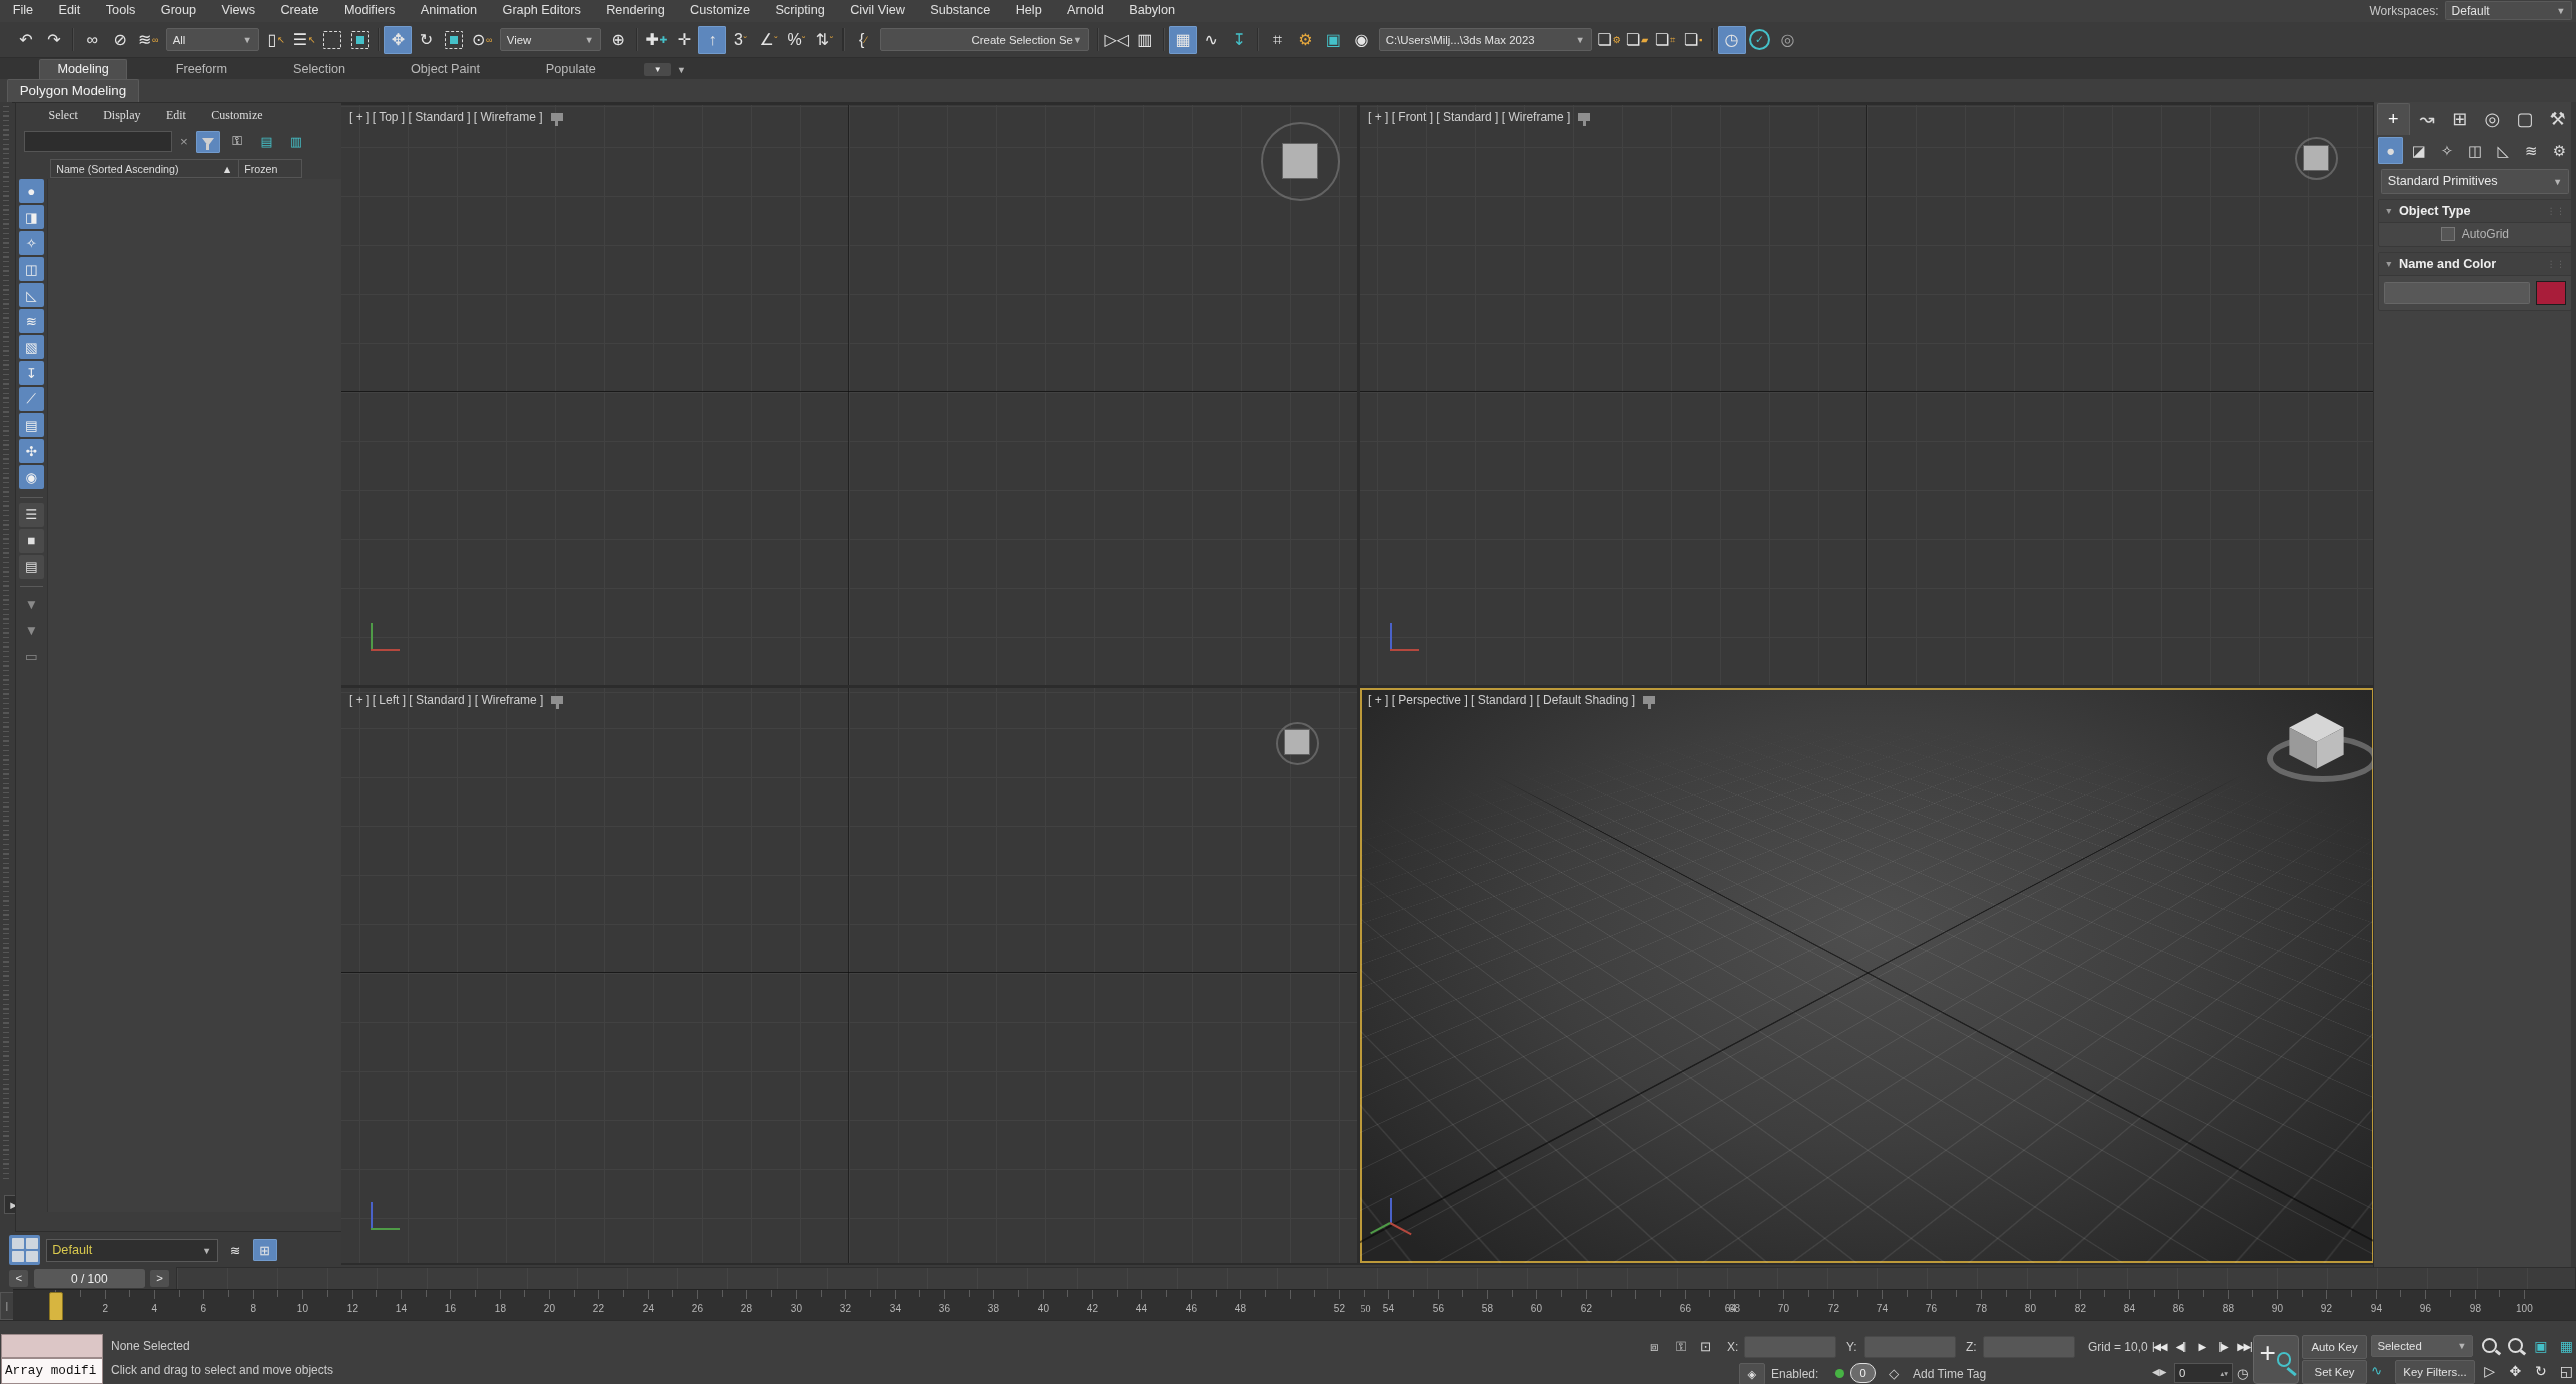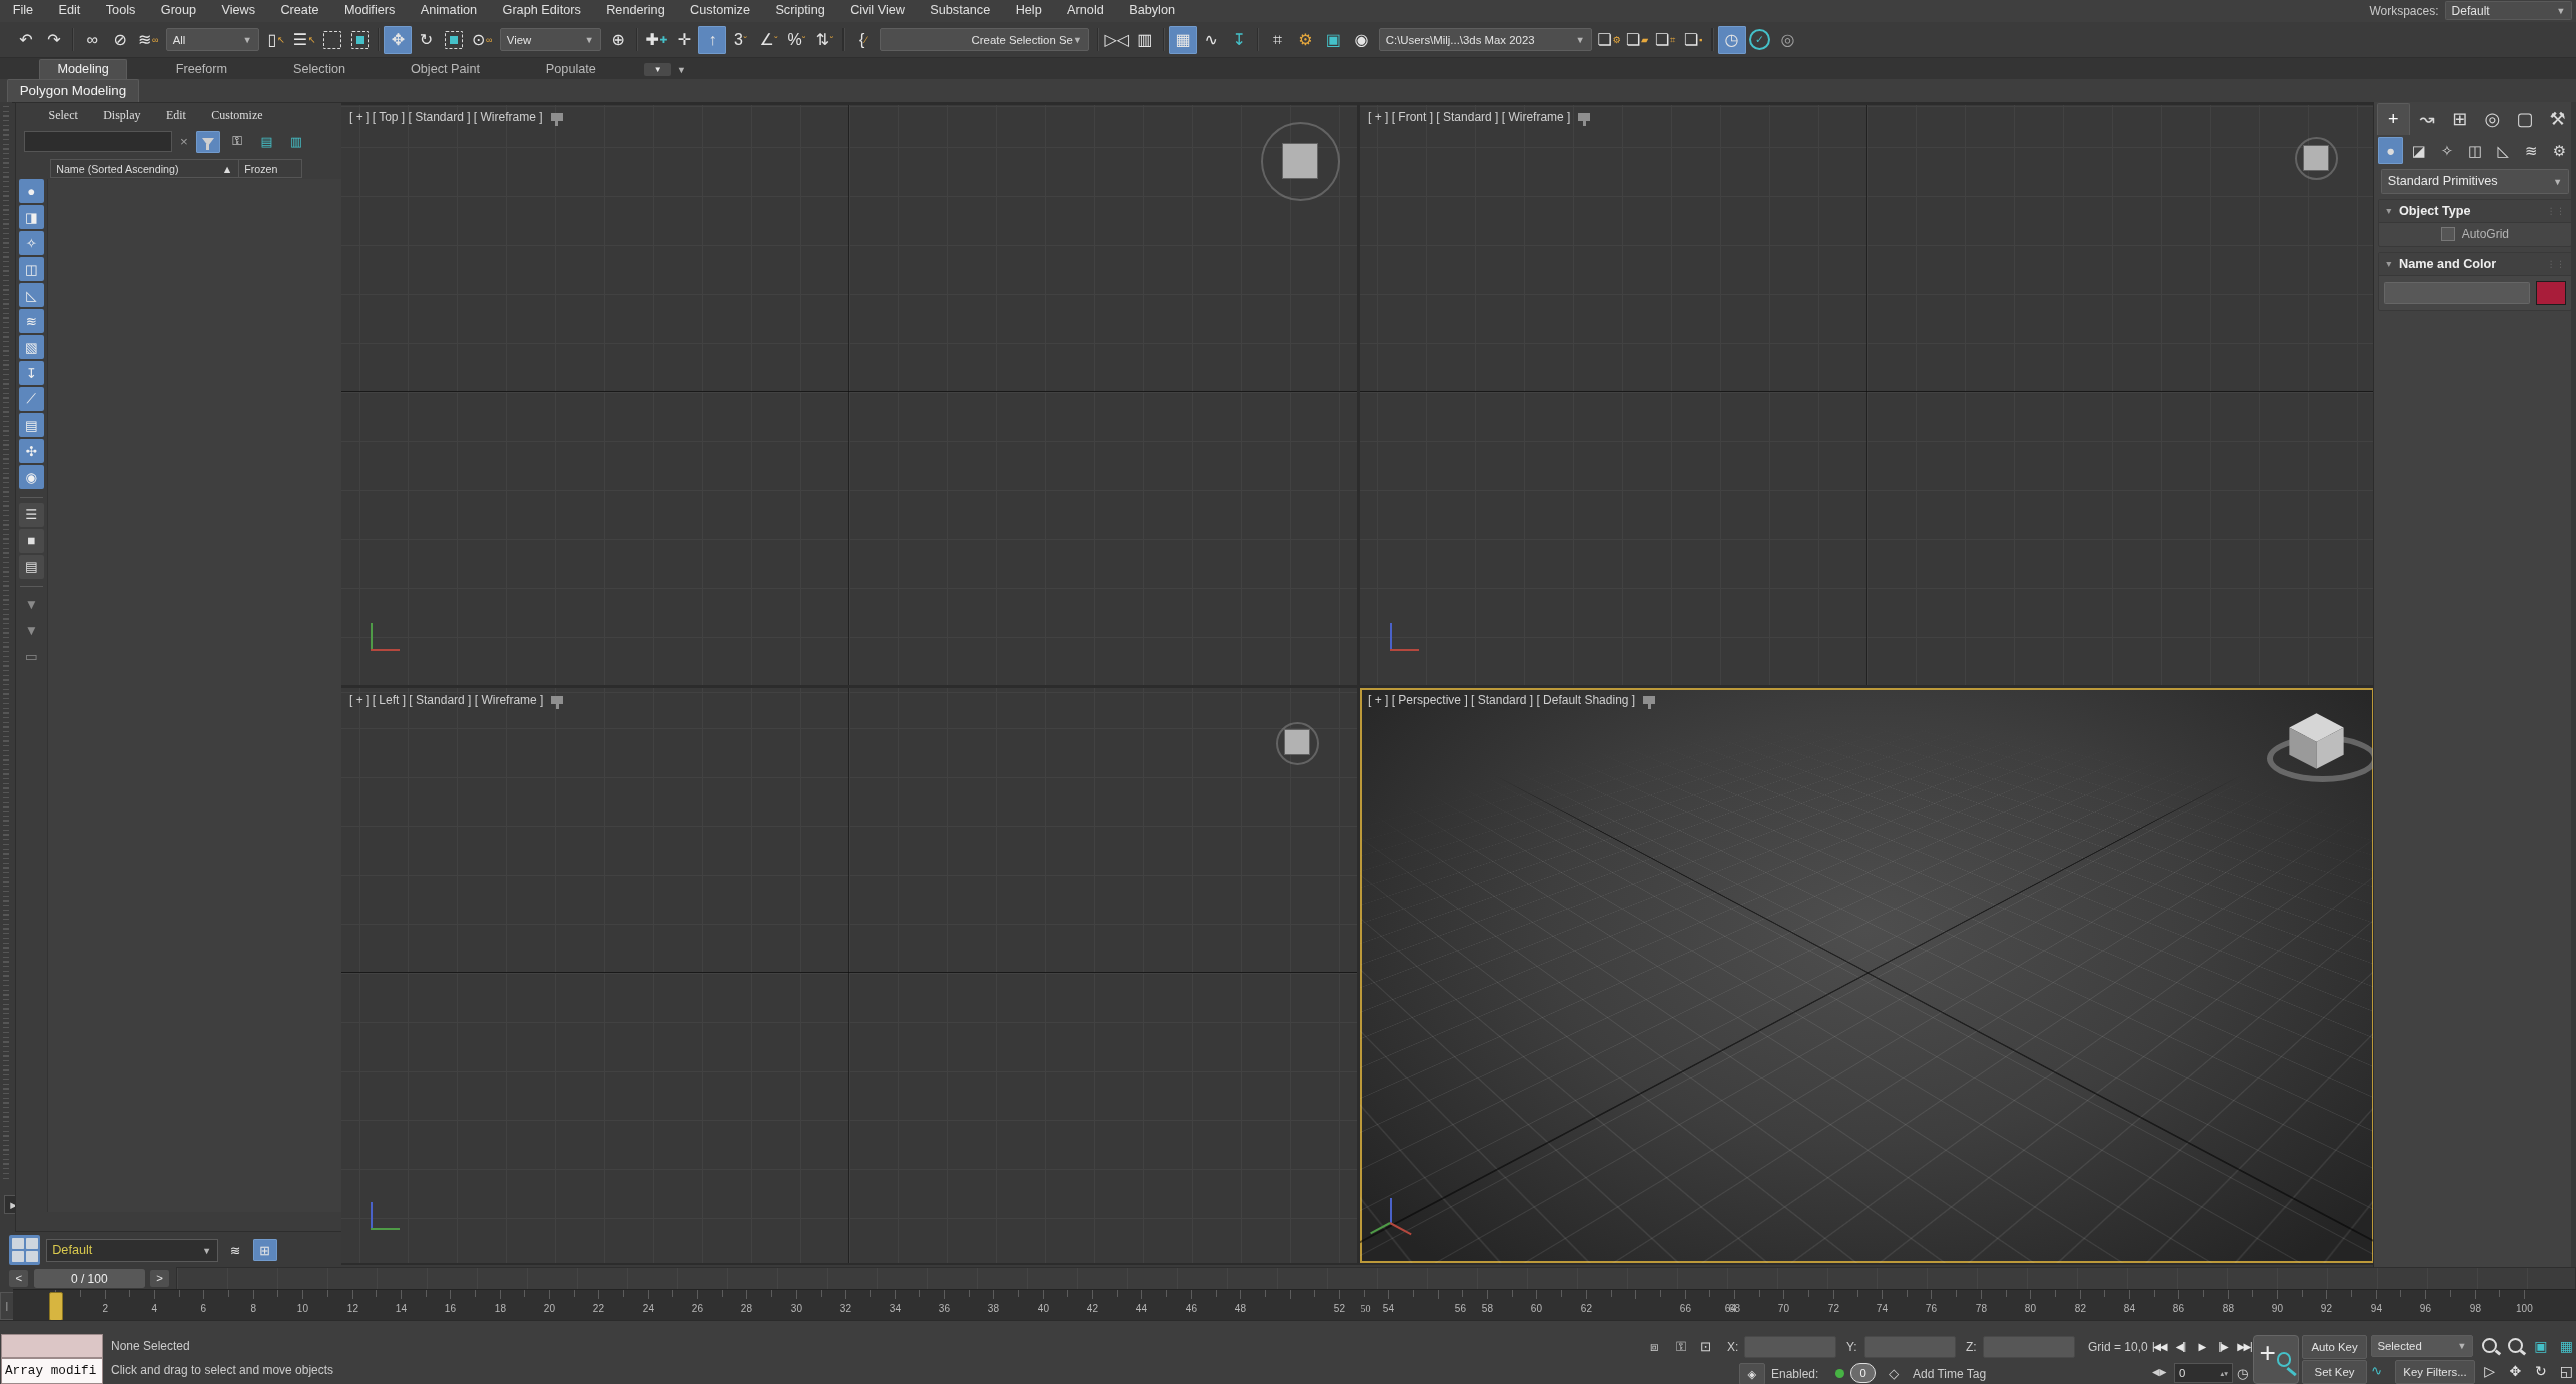--- a/index.html
+++ b/index.html
@@ -654,21 +654,21 @@
     <div class="tick maj" style="left: 1277px;"></div>
     <span class="tlabel" style="left: 1352px; font-family: Liberation Serif, serif;">50</span>
     <div class="tick" style="left: 1301px;"></div>
     <div class="tick maj" style="left: 1326px;"></div>
     <span class="tlabel" style="left: 1326px;">52</span>
     <div class="tick" style="left: 1351px;"></div>
     <div class="tick maj" style="left: 1375px;"></div>
     <span class="tlabel" style="left: 1375px;">54</span>
     <div class="tick" style="left: 1400px;"></div>
     <div class="tick maj" style="left: 1425px;"></div>
-    <span class="tlabel" style="left: 1425px; margin-left: 22px;">56</span>
+    <span class="tlabel" style="left: 1425px;">56</span>
     <div class="tick" style="left: 1449px;"></div>
     <div class="tick maj" style="left: 1474px;"></div>
     <span class="tlabel" style="left: 1474px;">58</span>
     <div class="tick" style="left: 1499px;"></div>
     <div class="tick maj" style="left: 1523px;"></div>
     <span class="tlabel" style="left: 1523px;">60</span>
     <div class="tick" style="left: 1548px;"></div>
     <div class="tick maj" style="left: 1573px;"></div>
     <span class="tlabel" style="left: 1573px;">62</span>
     <div class="tick" style="left: 1598px;"></div>

